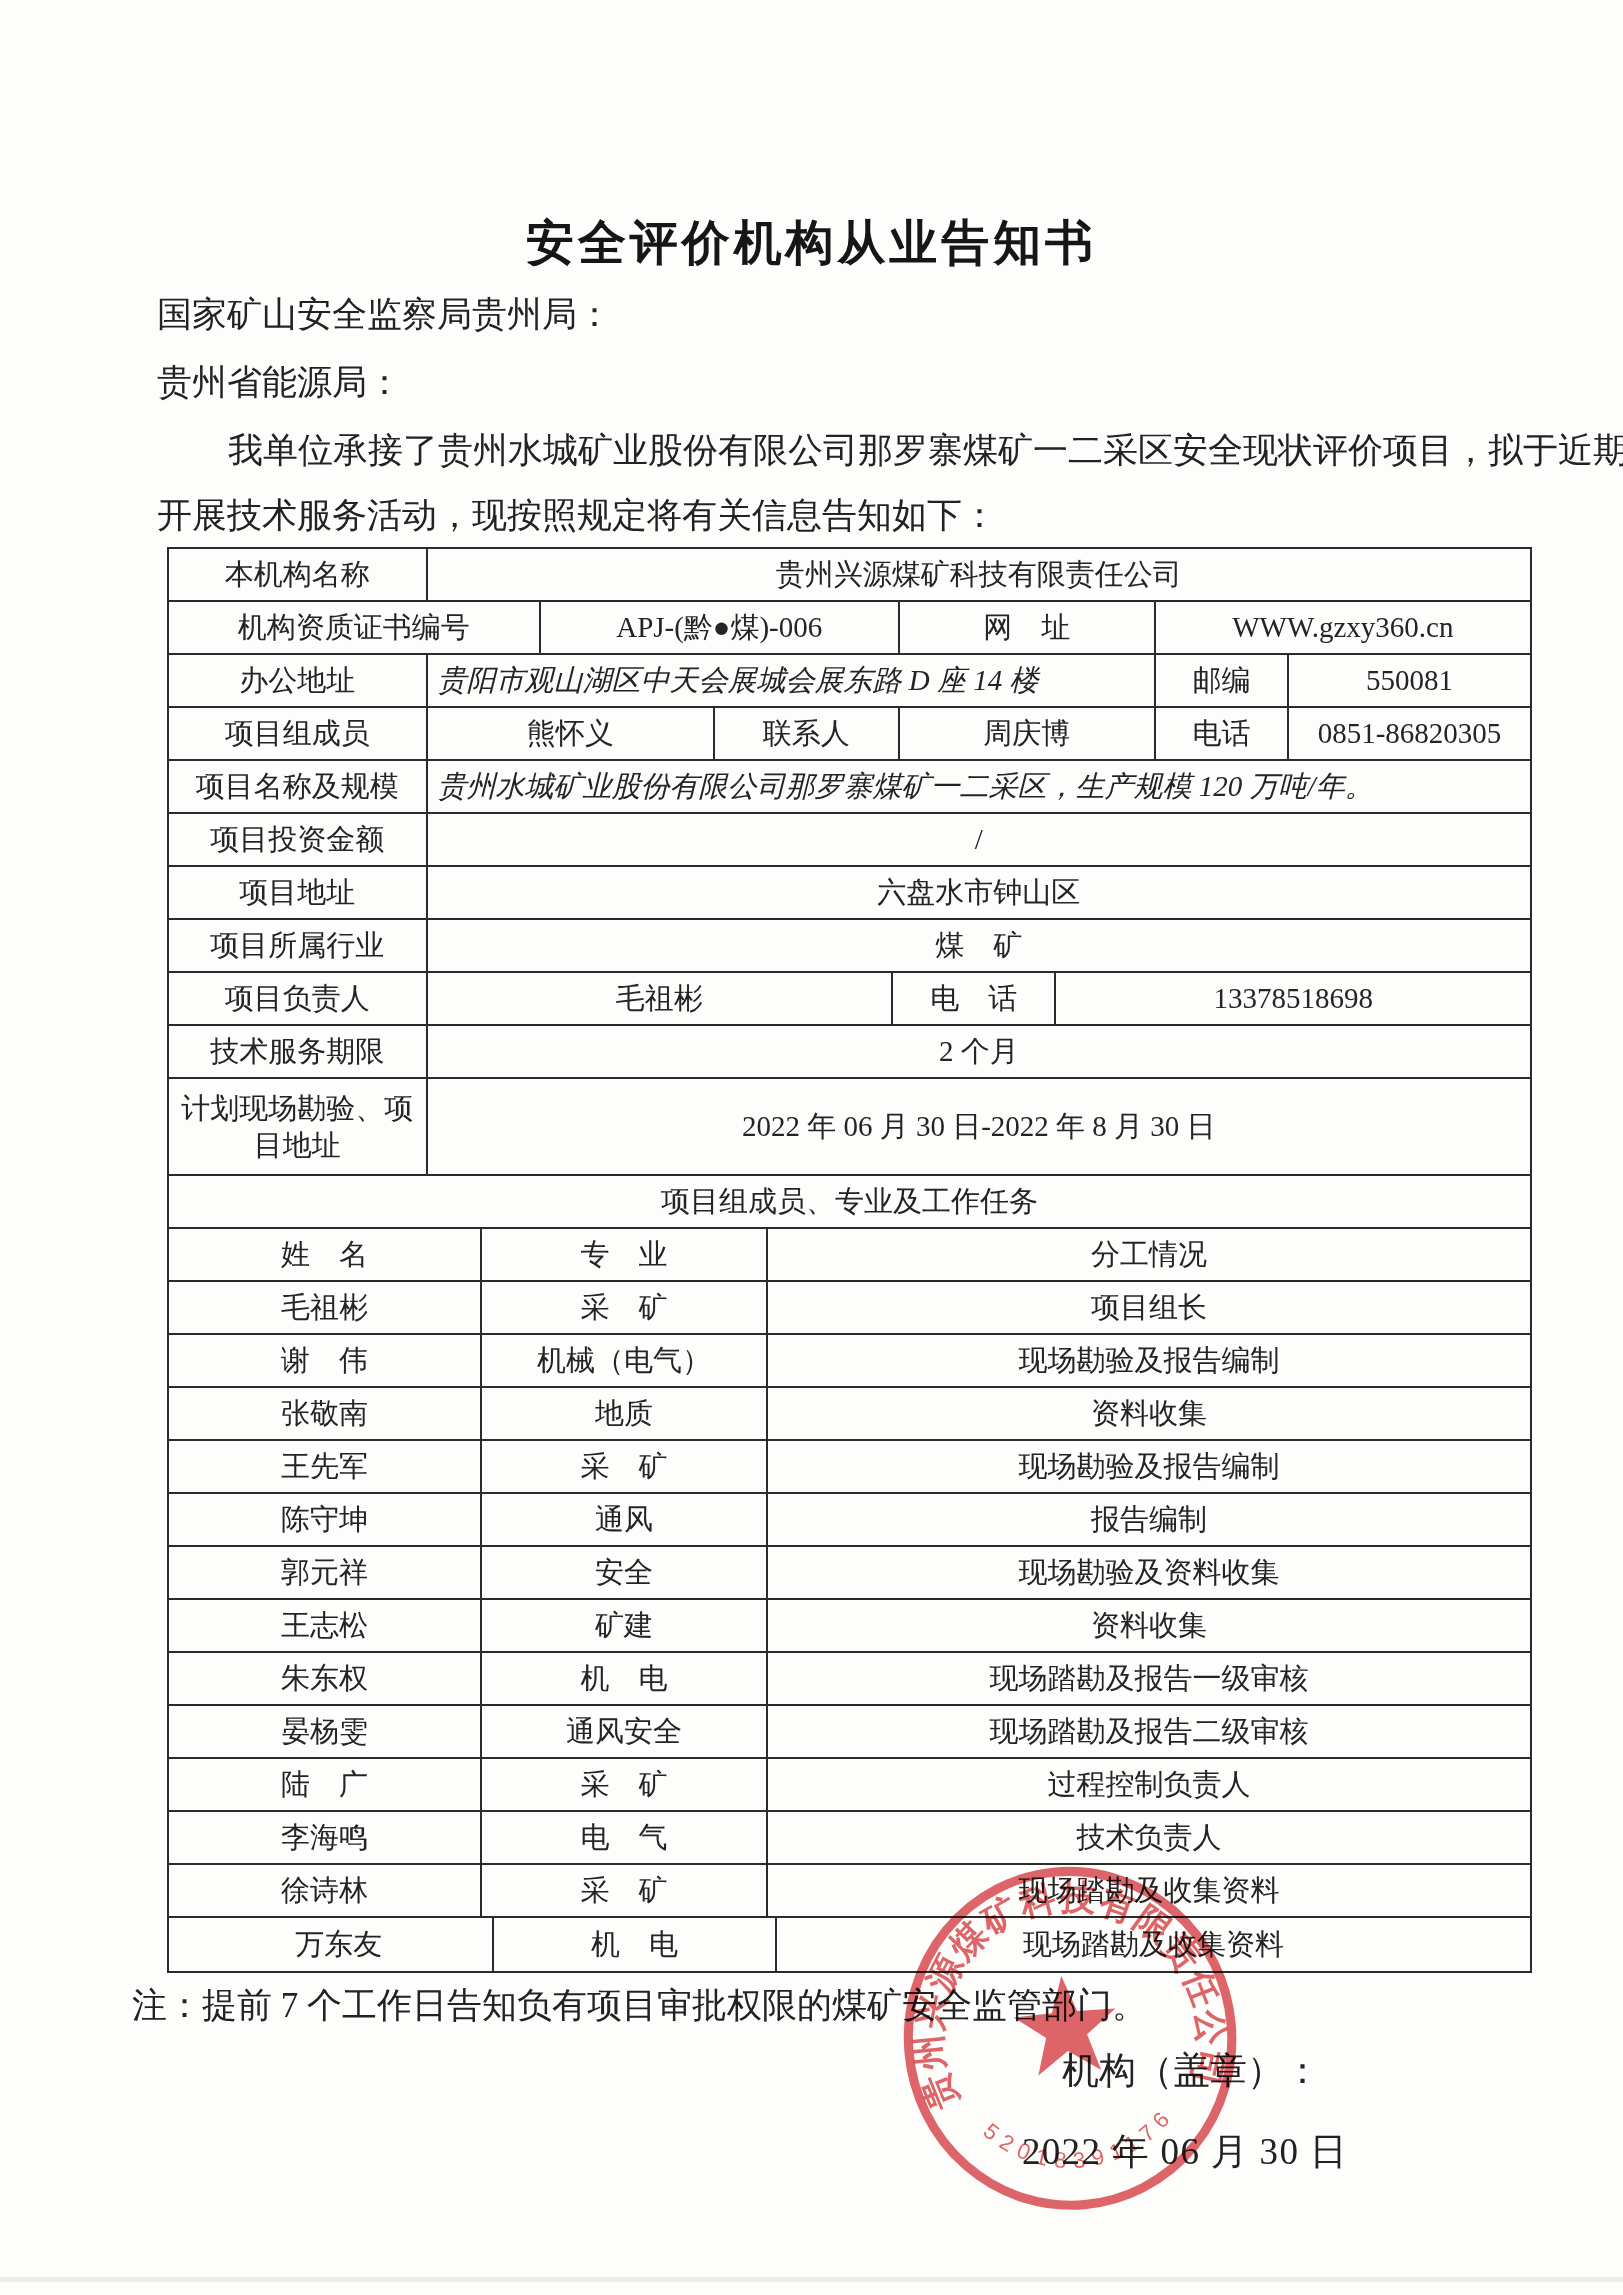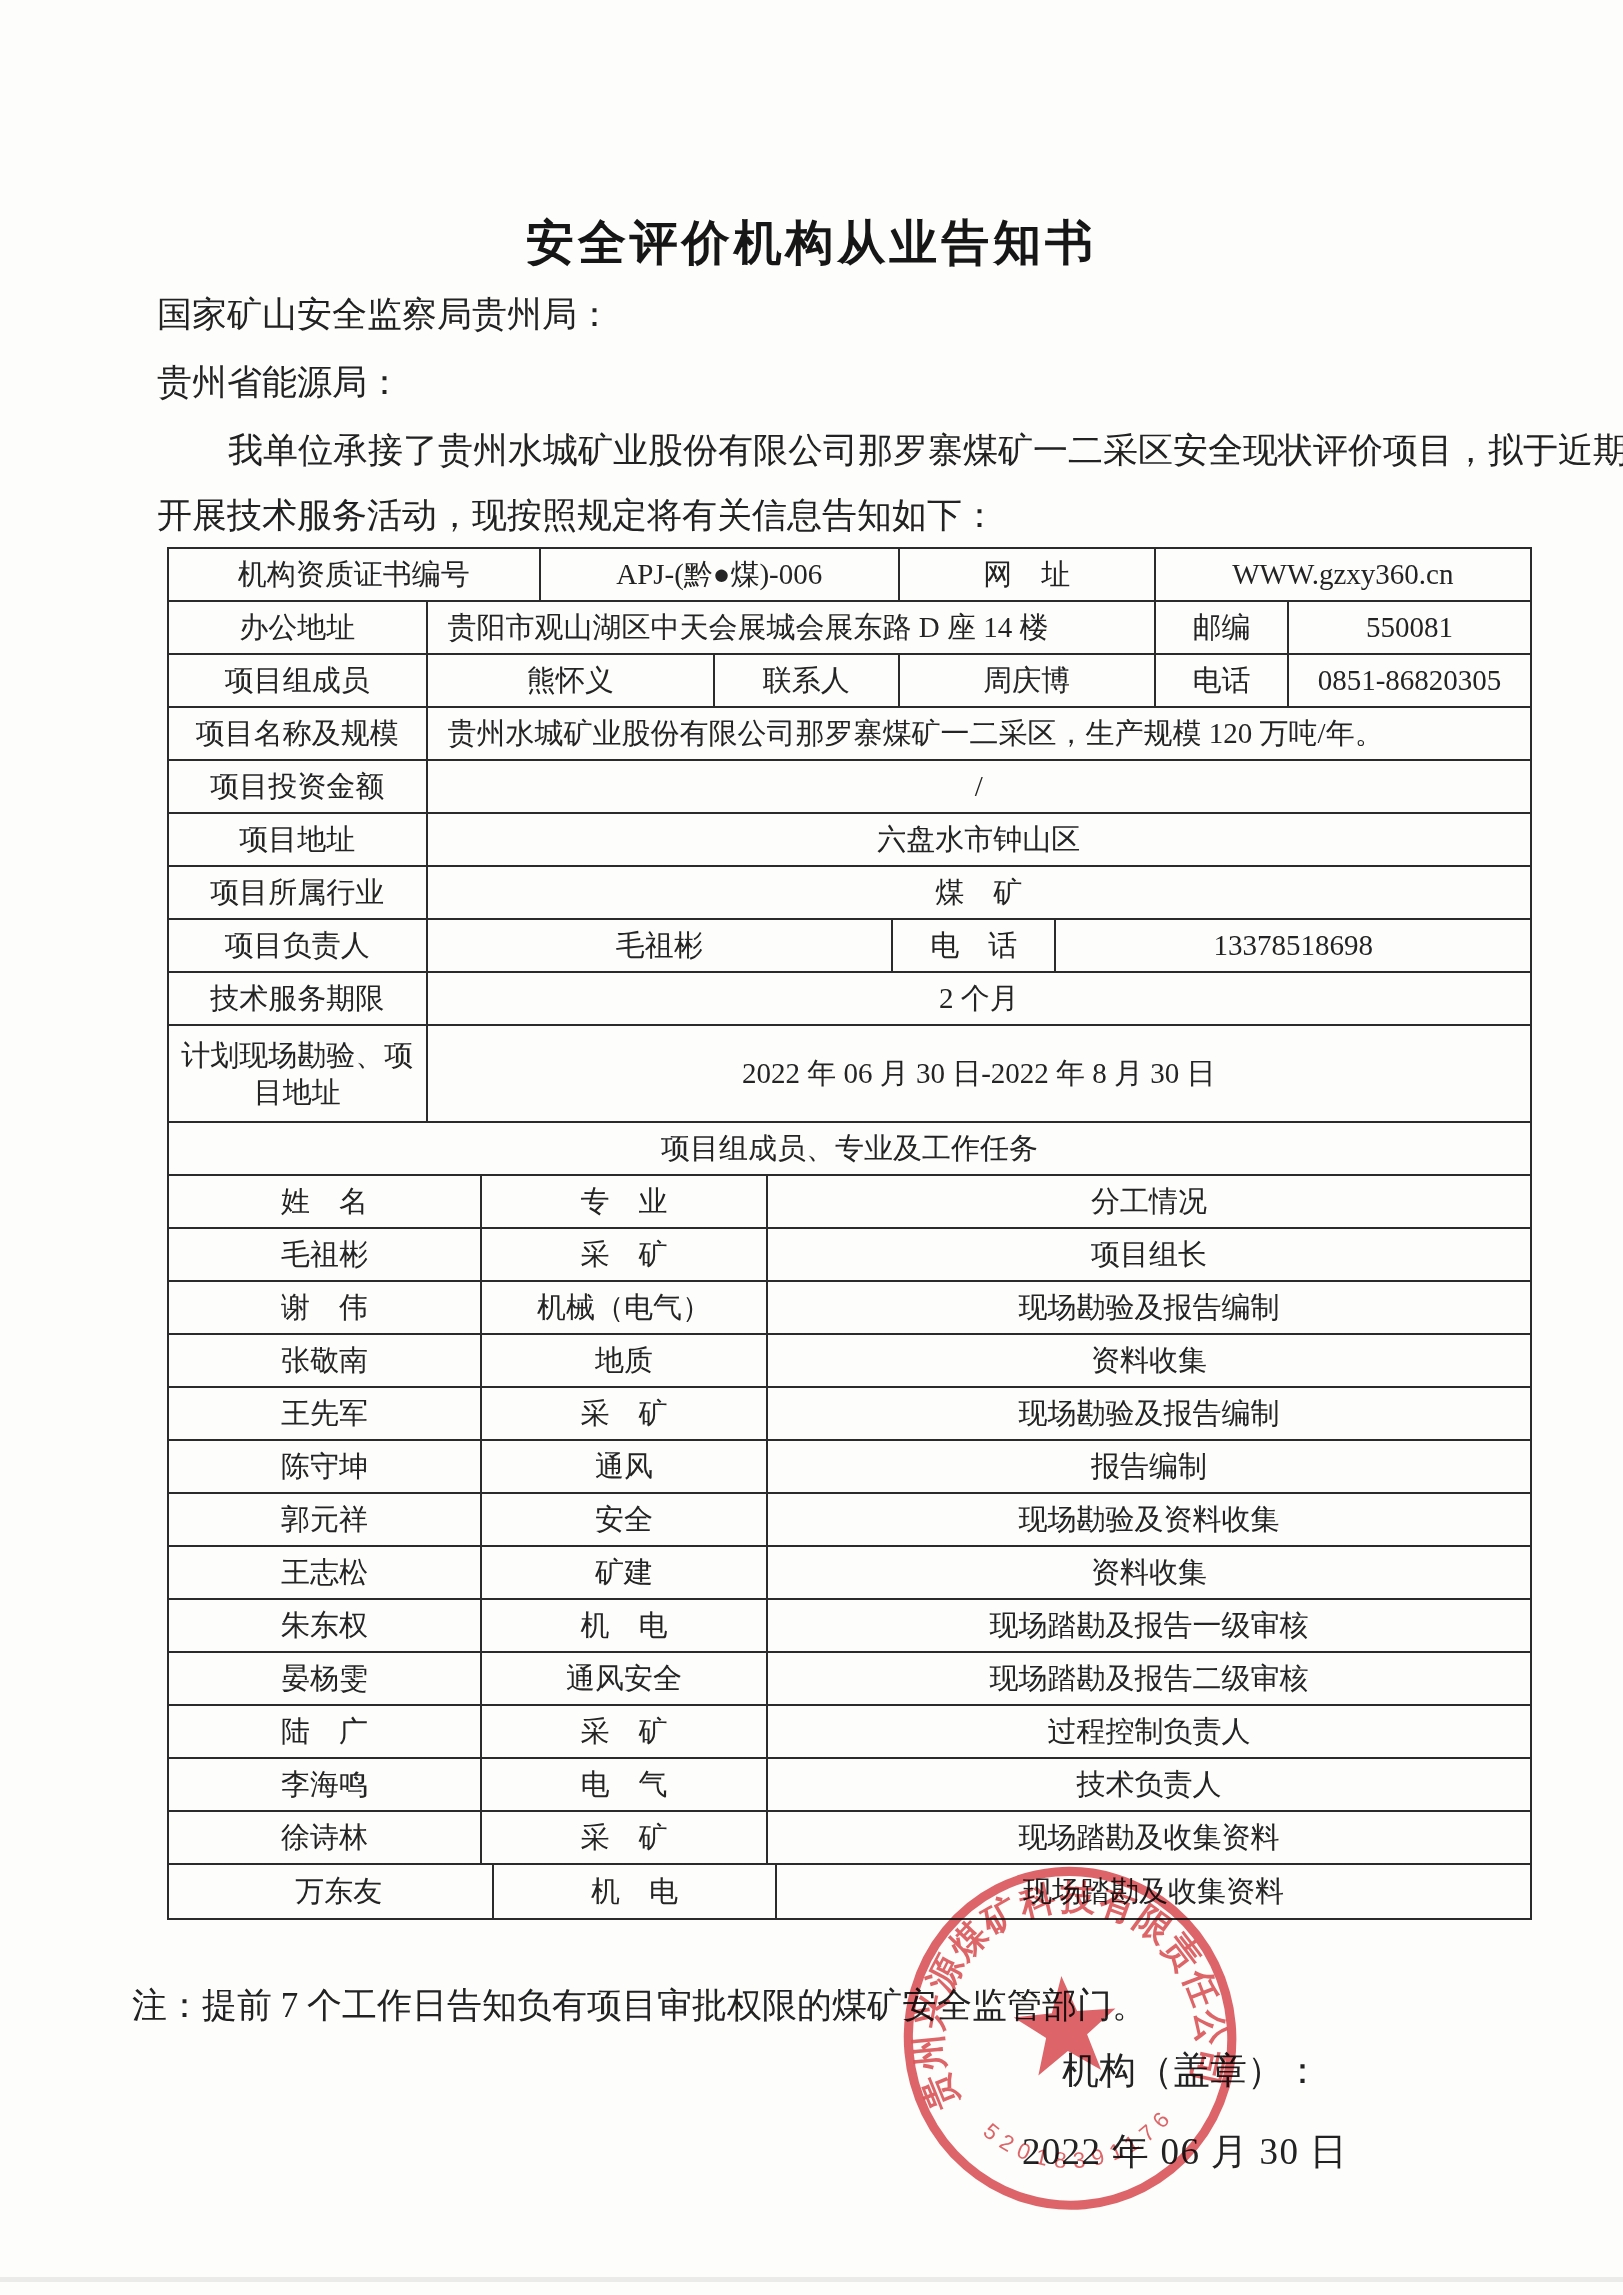--- a/index.html
+++ b/index.html
@@ -38,21 +38,21 @@
   .trow:last-child{border-bottom:none;padding-left:16px;}
   .cell{
     display:flex;align-items:center;justify-content:center;
     font-size:29px;color:#242424;
     border-right:2px solid #2b2b2b;
     box-sizing:border-box;
     overflow:hidden;white-space:nowrap;
     text-align:center;
   }
   .cell:last-child{border-right:none;}
-  .cell.left{justify-content:flex-start;padding-left:20px;}
+  .cell.left{justify-content:flex-start;padding-left:10px;font-style:italic;}
   .cell.wrap{white-space:normal;line-height:37px;padding:0 7.9px;}
 
   
   .scanline{position:absolute;left:0;top:2277px;width:1623px;height:4.6px;background:#c9c9c9;opacity:.35;}
 
   
   .stamp{
     position:absolute;left:902px;top:1865px;
     width:343px;height:350px;
     mix-blend-mode:multiply;
@@ -67,20 +67,24 @@
 
   <div class="title">安全评价机构从业告知书</div>
 
   <div class="line addr1">国家矿山安全监察局贵州局：</div>
   <div class="line addr2">贵州省能源局：</div>
   <div class="line para1">我单位承接了贵州水城矿业股份有限公司那罗寨煤矿一二采区安全现状评价项目，拟于近期</div>
   <div class="line para2">开展技术服务活动，现按照规定将有关信息告知如下：</div>
 
   <div class="ftable">
 
+    <div class="trow">
+      <div class="cell" style="width:19%">本机构名称</div>
+      <div class="cell" style="width:81%">贵州兴源煤矿科技有限责任公司</div>
+    </div>
 
     <div class="trow">
       <div class="cell" style="width:27.3%">机构资质证书编号</div>
       <div class="cell" style="width:26.4%">APJ-(黔●煤)-006</div>
       <div class="cell" style="width:18.8%">网　址</div>
       <div class="cell" style="width:27.5%">WWW.gzxy360.cn</div>
     </div>
 
     <div class="trow">
       <div class="cell" style="width:19%">办公地址</div>

